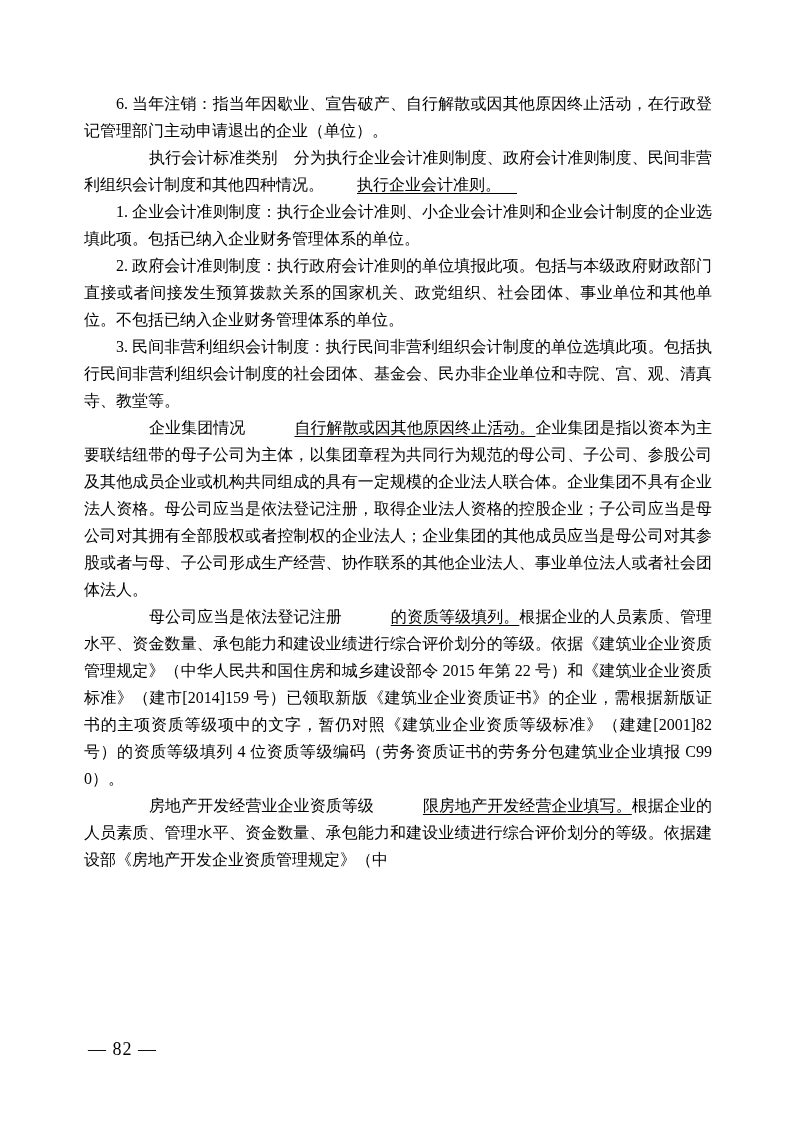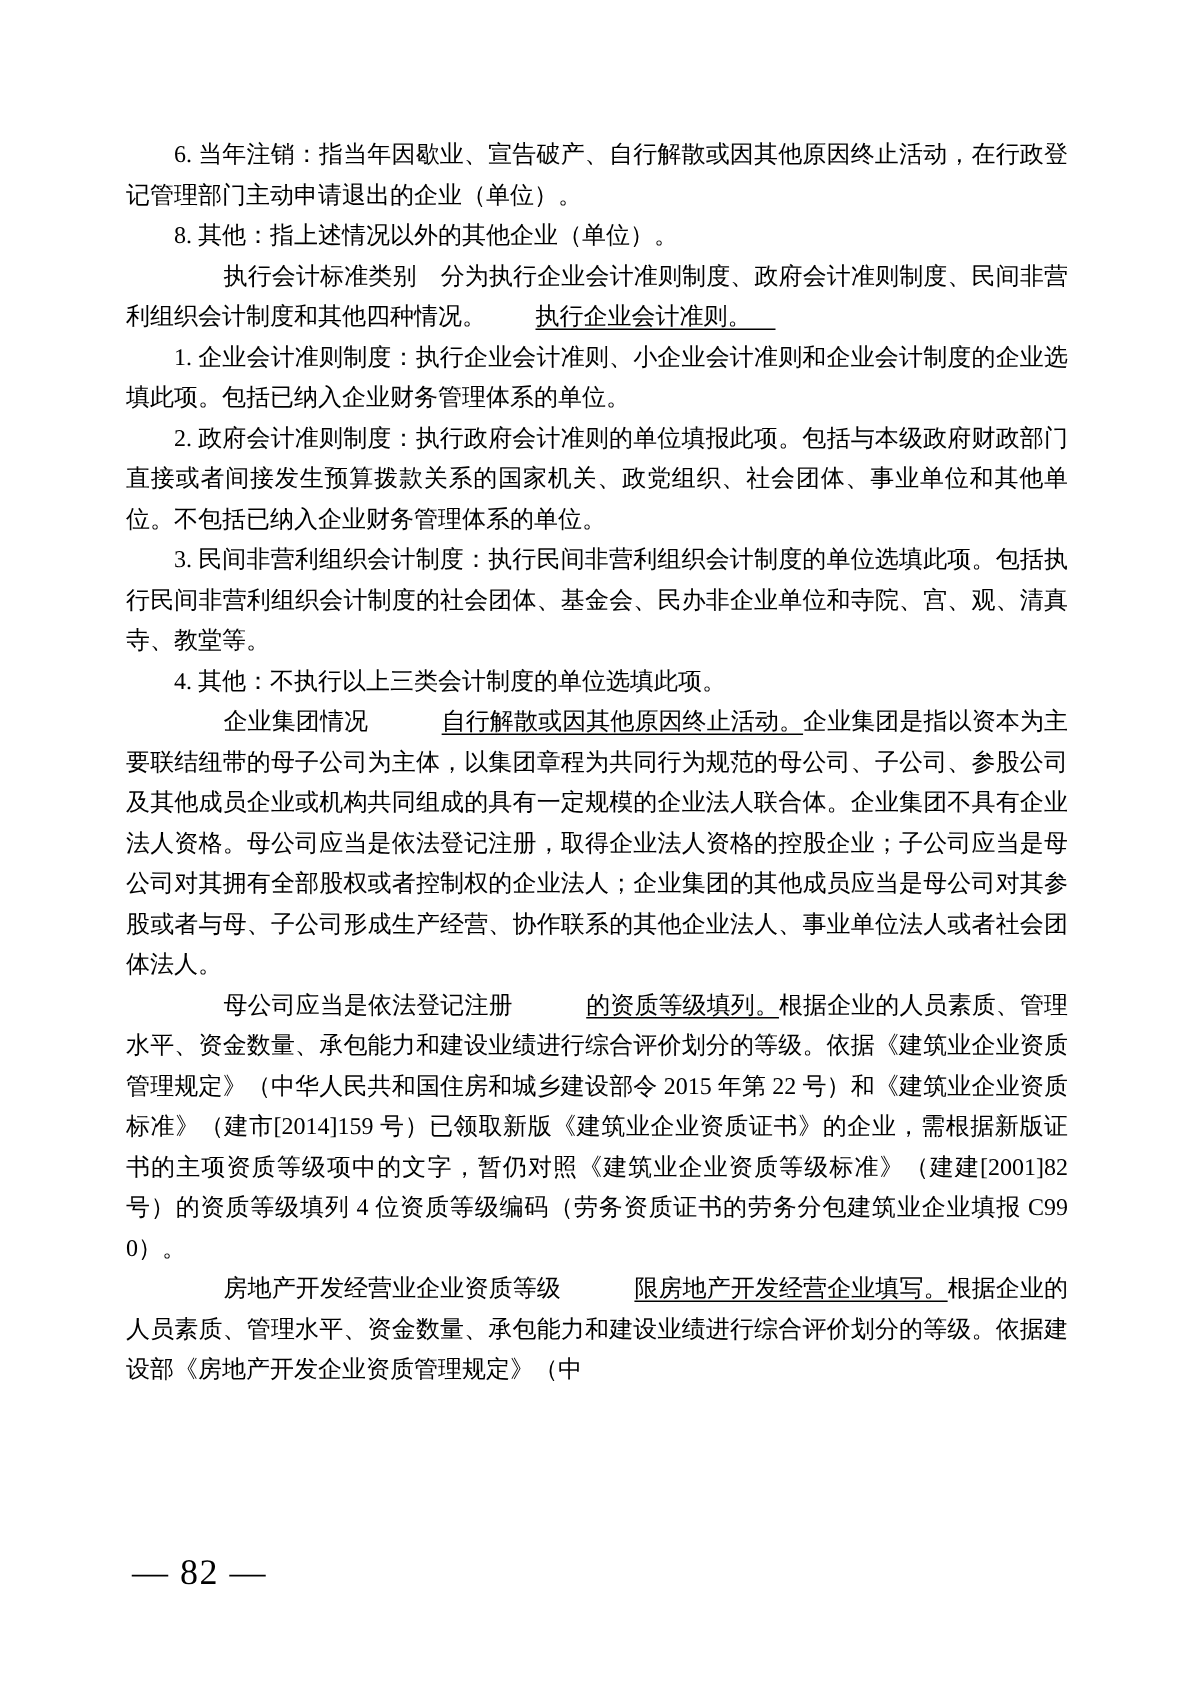--- a/index.html
+++ b/index.html
@@ -43,39 +43,37 @@
   .b { font-weight: 400; margin-left: 33px; }
   .u {
     text-decoration: underline;
     text-decoration-thickness: 1px;
     text-underline-offset: 3px;
   }
   .footer {
     position: absolute;
     left: 88px;
     top: 1038px;
-    font-size: 24px;
+    font-size: 18px;
     line-height: 22px;
     letter-spacing: 1px;
     color: #000000;
   }
 </style>
 </head>
 <body>
 
 <div class="page">
   <div class="content">
     <div>
         <p class="para"><span class="">6. 当年注销：指当年因歇业、宣告破产、自行解散或因其他原因终止活动，在行政登记管理部门主动申请退出的企业（单位）。</span></p>
-        <p class="para"><span class="">8. 其他：指上述情况以外的其他企业（单位）。</span></p>
         <p class="para"><span class="b ">执行会计标准类别</span><span class="">　分为执行企业会计准则制度、政府会计准则制度、民间非营利组织会计制度和其他四种情况。</span><span class="b u">执行企业会计准则。　</span></p>
         <p class="para"><span class="">1. 企业会计准则制度：执行企业会计准则、小企业会计准则和企业会计制度的企业选填此项。包括已纳入企业财务管理体系的单位。</span></p>
         <p class="para"><span class="">2. 政府会计准则制度：执行政府会计准则的单位填报此项。包括与本级政府财政部门直接或者间接发生预算拨款关系的国家机关、政党组织、社会团体、事业单位和其他单位。不包括已纳入企业财务管理体系的单位。</span></p>
         <p class="para"><span class="">3. 民间非营利组织会计制度：执行民间非营利组织会计制度的单位选填此项。包括执行民间非营利组织会计制度的社会团体、基金会、民办非企业单位和寺院、宫、观、清真寺、教堂等。</span></p>
-        <p class="para"><span class="">4. 其他：不执行以上三类会计制度的单位选填此项。</span></p>
         <p class="para"><span class="b ">企业集团情况</span><span class="">　</span><span class="b u">自行解散或因其他原因终止活动。</span><span class="">企业集团是指以资本为主要联结纽带的母子公司为主体，以集团章程为共同行为规范的母公司、子公司、参股公司及其他成员企业或机构共同组成的具有一定规模的企业法人联合体。企业集团不具有企业法人资格。母公司应当是依法登记注册，取得企业法人资格的控股企业；子公司应当是母公司对其拥有全部股权或者控制权的企业法人；企业集团的其他成员应当是母公司对其参股或者与母、子公司形成生产经营、协作联系的其他企业法人、事业单位法人或者社会团体法人。</span></p>
         <p class="para"><span class="b ">母公司应当是依法登记注册</span><span class="">　</span><span class="b u">的资质等级填列。</span><span class="">根据企业的人员素质、管理水平、资金数量、承包能力和建设业绩进行综合评价划分的等级。依据《建筑业企业资质管理规定》（中华人民共和国住房和城乡建设部令 2015 年第 22 号）和《建筑业企业资质标准》（建市[2014]159 号）已领取新版《建筑业企业资质证书》的企业，需根据新版证书的主项资质等级项中的文字，暂仍对照《建筑业企业资质等级标准》（建建[2001]82 号）的资质等级填列 4 位资质等级编码（劳务资质证书的劳务分包建筑业企业填报 C990）。</span></p>
         <p class="para"><span class="b ">房地产开发经营业企业资质等级</span><span class="">　</span><span class="b u">限房地产开发经营企业填写。</span><span class="">根据企业的人员素质、管理水平、资金数量、承包能力和建设业绩进行综合评价划分的等级。依据建设部《房地产开发企业资质管理规定》（中</span></p>
       </div>
   </div>
   <div class="footer">
     <span>— 82 —</span>
   </div>
 </div>
 

